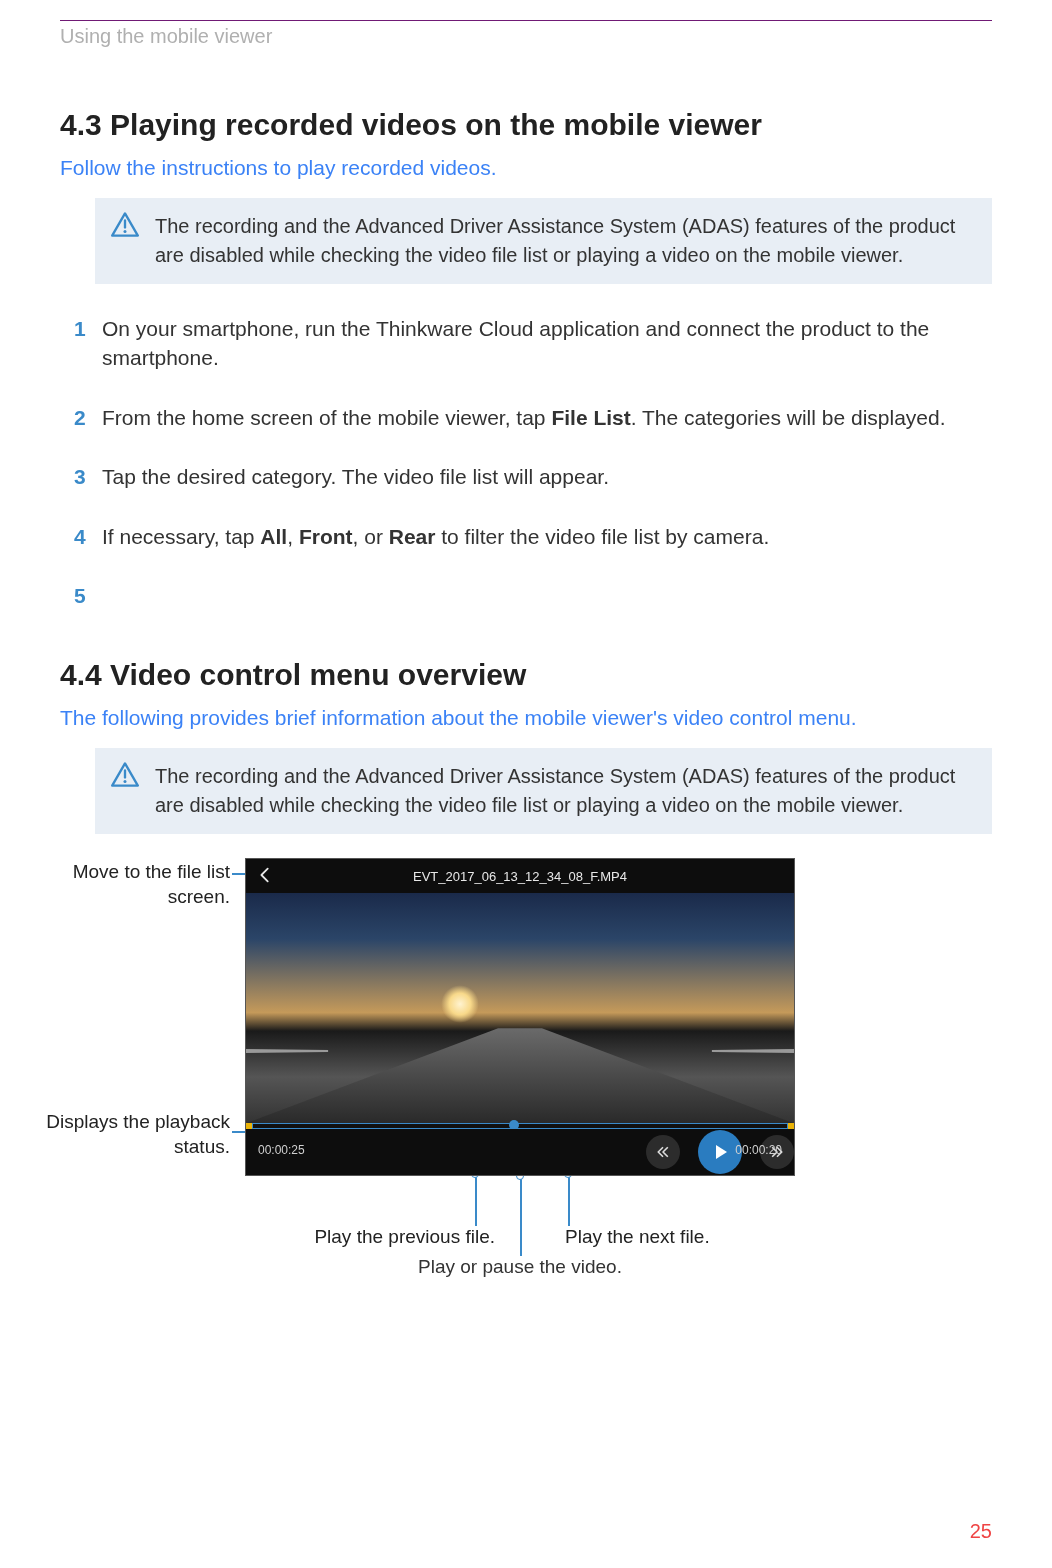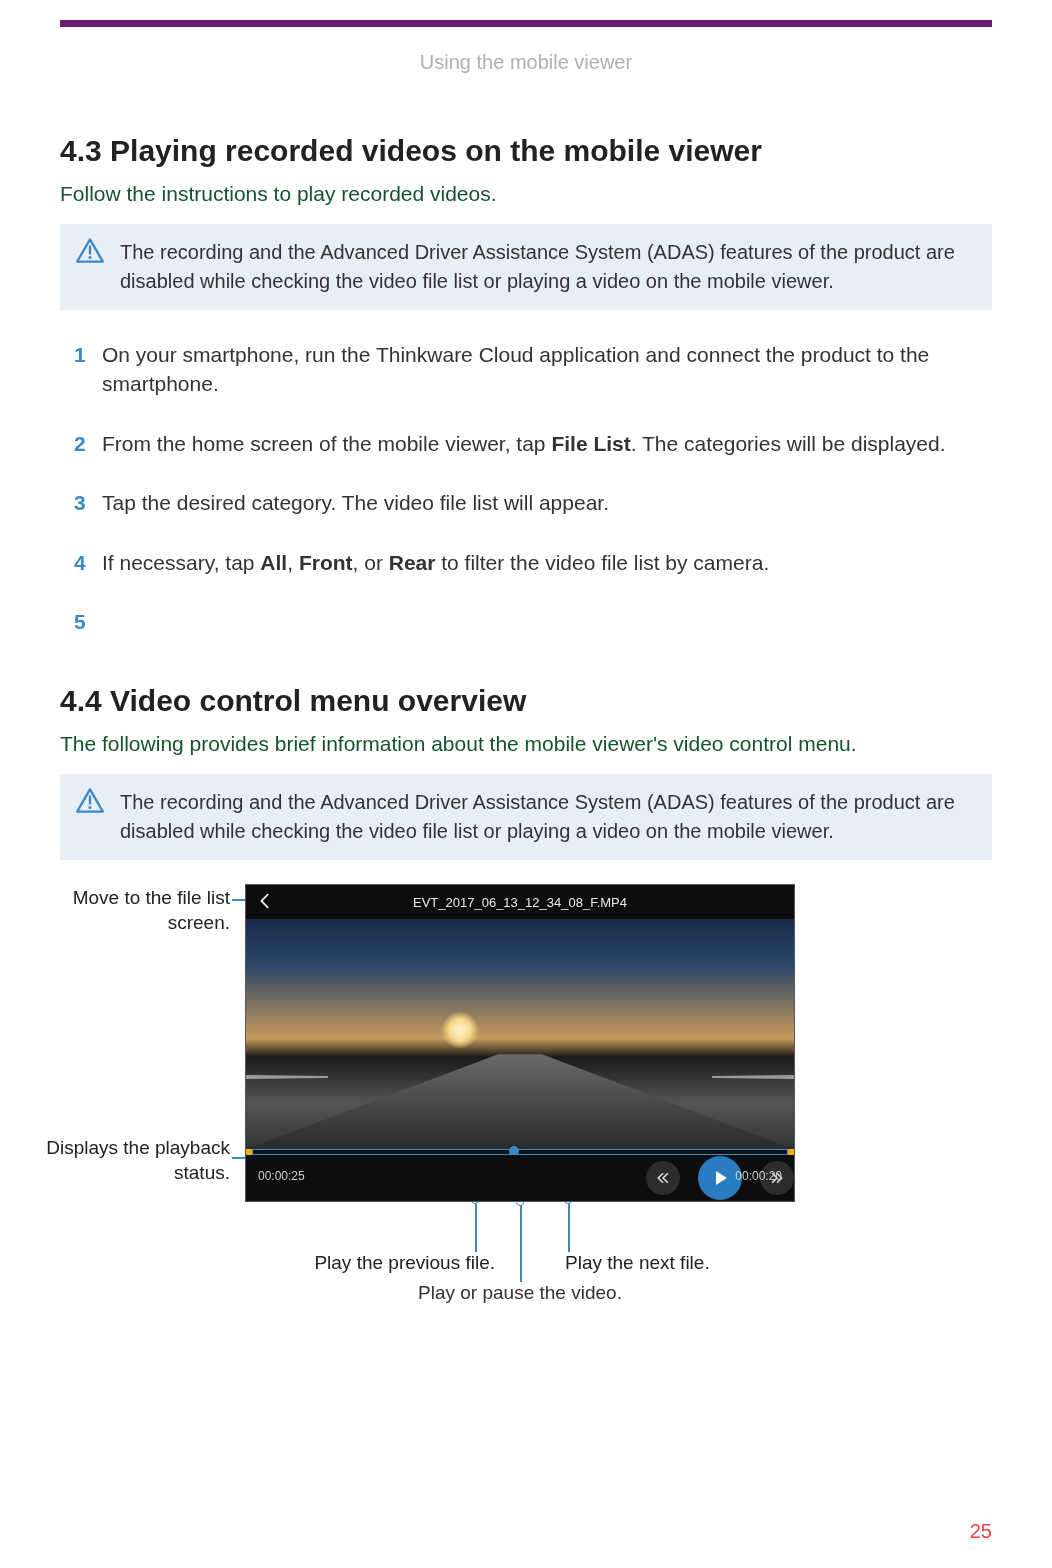--- a/index.html
+++ b/index.html
@@ -6,49 +6,50 @@
   body {
     font-family: "Helvetica Neue", Arial, sans-serif;
     width: 1052px;
     height: 1568px;
     background: #fff;
     color: #333;
     position: relative;
     padding: 0 60px;
   }
   .header-bar {
-    border-top: 7px solid #701a75;
+    border-top: 1px solid #701a75;
     margin-top: 20px;
-    padding-top: 24px;
-    text-align: center;
+    padding-top: 4px;
+    text-align: left;
     color: #b0b0b0;
     font-size: 20px;
     font-weight: 500;
   }
   .section-heading {
     font-size: 30px;
     font-weight: 700;
     color: #222;
     margin-top: 60px;
     margin-bottom: 14px;
   }
   .intro-text {
     font-size: 21px;
-    color: #14532d;
+    color: #3b82f6;
     margin-bottom: 18px;
     font-weight: 300;
   }
   .note-box {
     background: #e8eef5;
     padding: 14px 8px 14px 60px;
     position: relative;
     font-size: 20px;
     color: #333;
     line-height: 1.45;
     font-weight: 300;
+    margin-left: 35px;
   }
   .note-box .warn-icon {
     position: absolute;
     left: 16px;
     top: 14px;
   }
   .warn-icon svg { width: 28px; height: 25px; display: block; }
   .steps { margin: 30px 0 0 14px; }
   .step-row { display: flex; margin-bottom: 30px; font-size: 21px; line-height: 1.4; font-weight: 300; }
   .step-num { color: #3a8ac9; font-weight: 700; width: 28px; flex-shrink: 0; font-size: 21px; }

